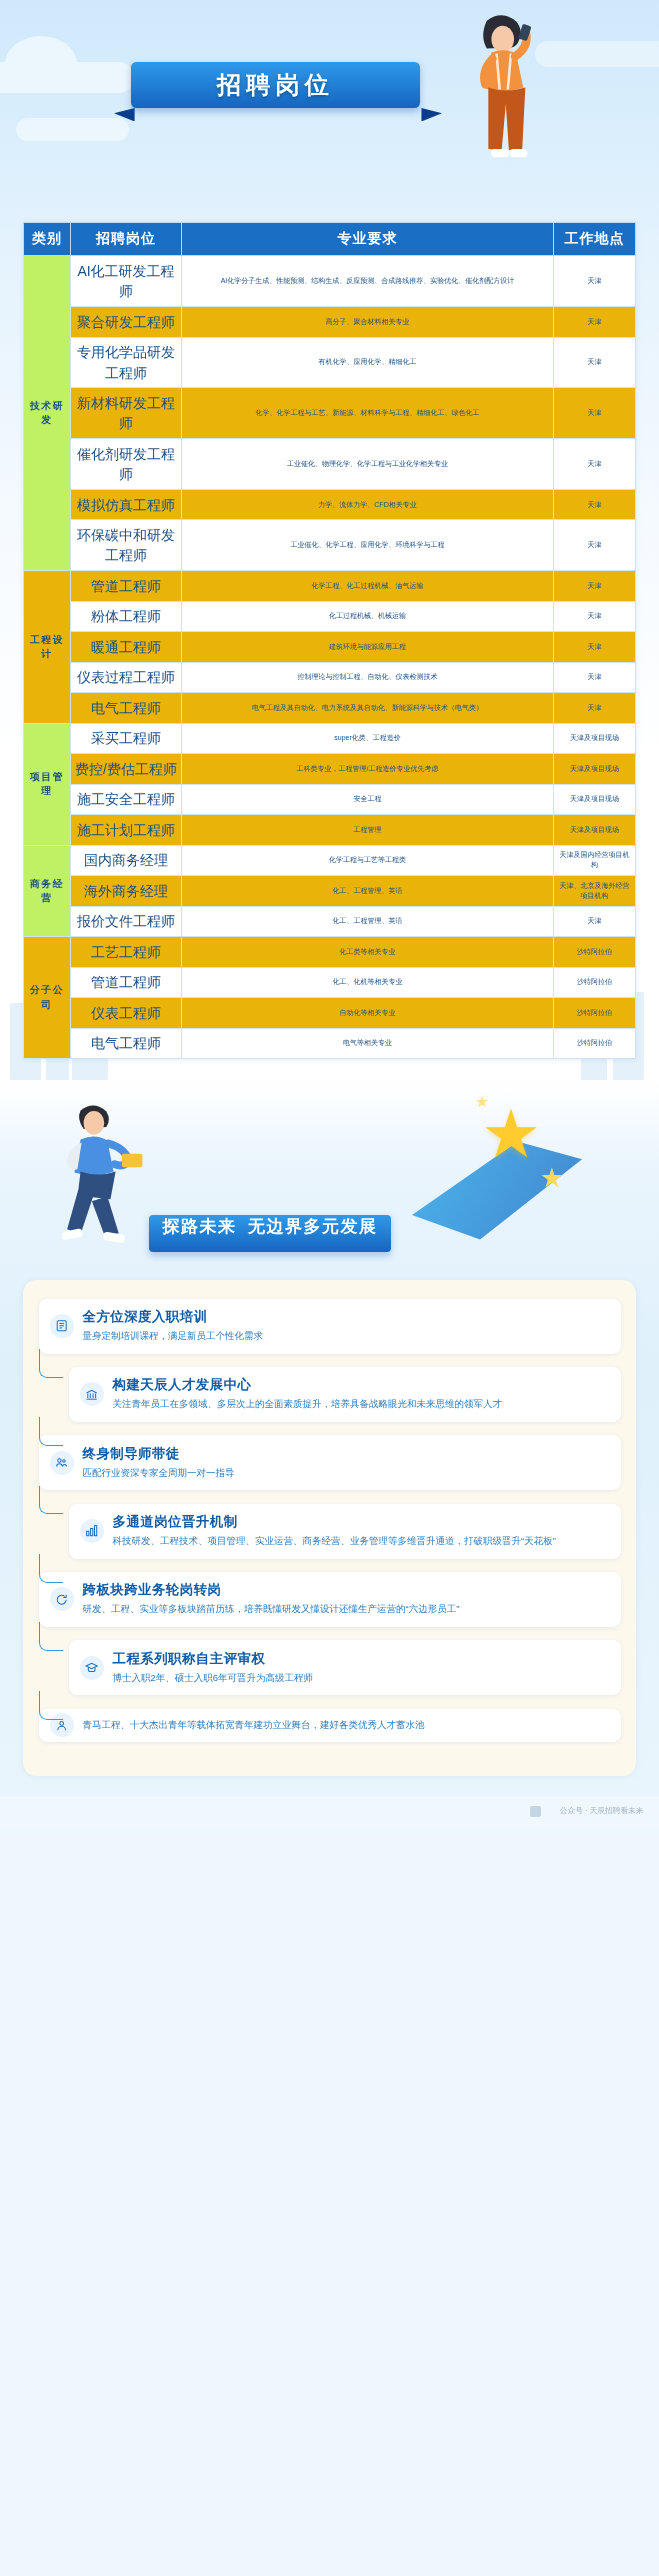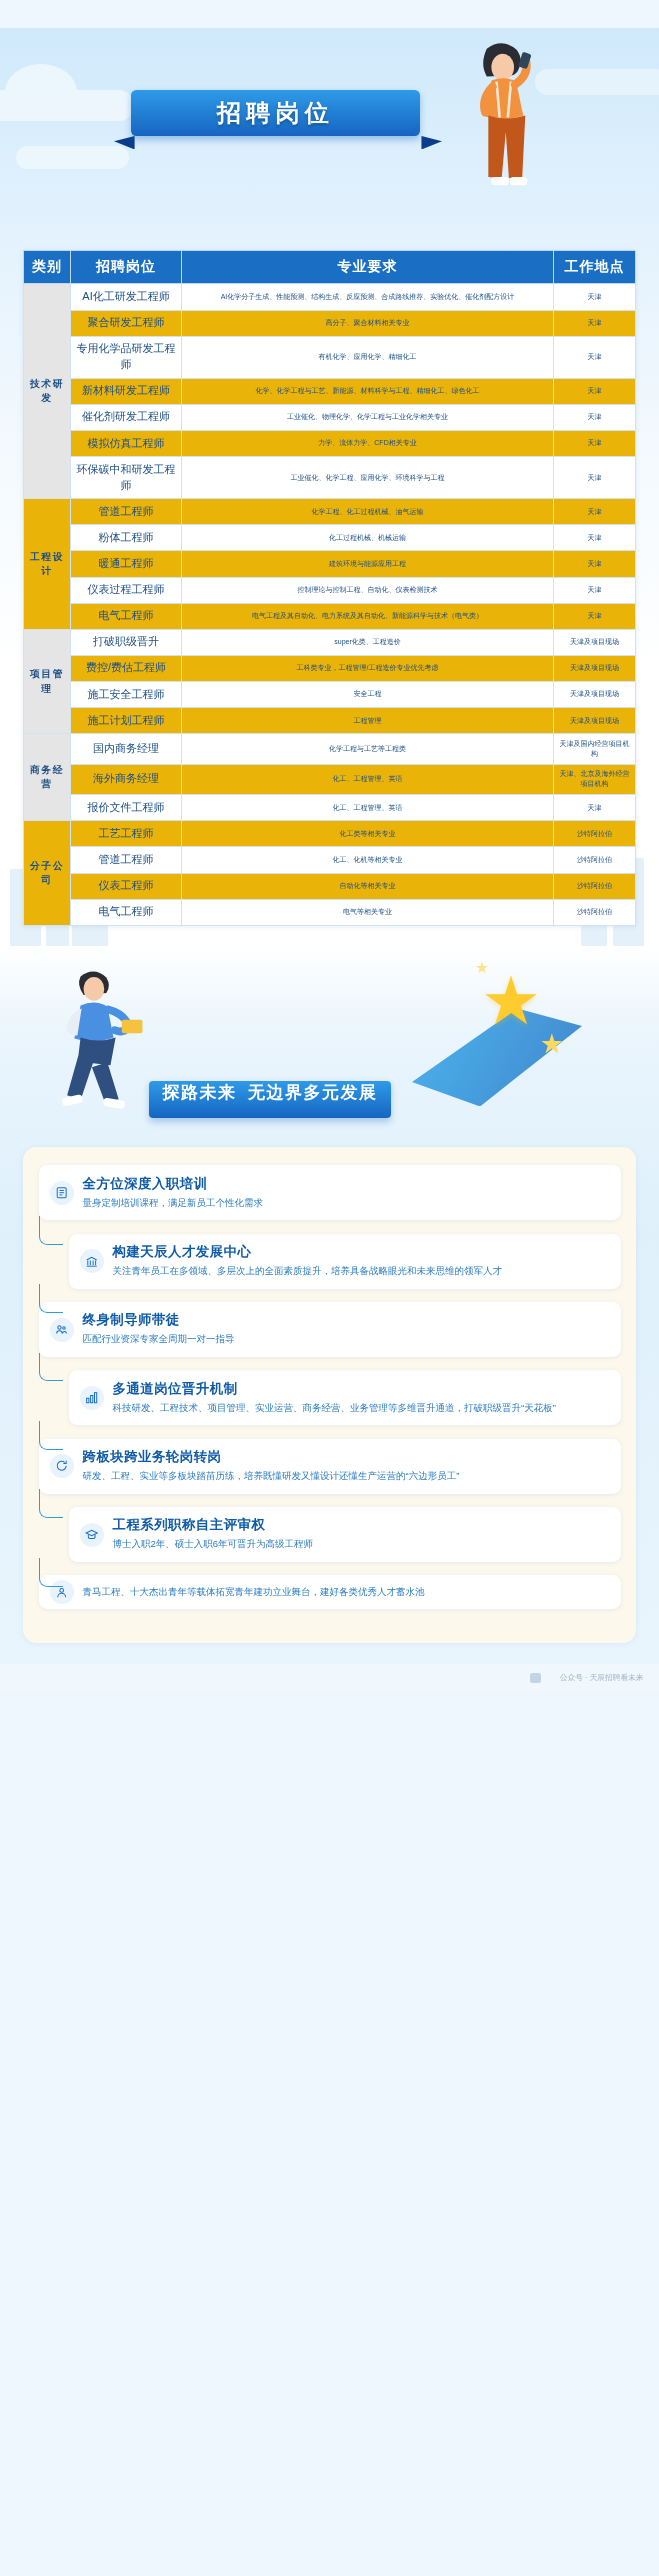--- a/index.html
+++ b/index.html
@@ -9,21 +9,20 @@
     background: #eef7fd;
   }
   .page { width:659px; position:relative; overflow:hidden; }
 
   
   .sec1 {
     position:relative;
     width:659px;
     background: linear-gradient(180deg,#cfe9fb 0%,#e3f2fd 22%,#f3f9fe 45%,#ffffff 70%,#ffffff 100%);
     padding-bottom: 20.6px;
-    margin-top: 28px;
   }
   .sky-deco { position:absolute; inset:0; overflow:hidden; pointer-events:none; }
   .cloud {
     position:absolute; background:#ffffff; opacity:.55; border-radius:31px;
   }
   .c1 { width:155px; height:31px; left:-20.6px; top:62px; }
   .c1:before { content:""; position:absolute; width:72px;height:57px;background:#fff;border-radius:50%; left:26px; top:-26px;}
   .c2 { width:113px; height:23px; left:15.5px; top:118px; opacity:.45;}
   .c3 { width:134px; height:26px; right:-10.3px; top:41px; opacity:.4;}
   .bld {
@@ -68,24 +67,24 @@
   }
   table.jobs th {
     background:#1a6fc4; color:#fff; font-size:14px; font-weight:bold;
     padding:7.2px 2.1px; border:0.5px solid #bcd9f1; letter-spacing:1px;
   }
   table.jobs td {
     border:0.5px solid #cfe3f5; padding:4.6px 3.1px; text-align:center; color:#1c4f86;
     line-height:1.45;
   }
   td.cat {
-    width:47px; font-size:9.8px; font-weight:bold; color:#1a5fa8; background:#e5e5e5;
+    width:47px; font-size:9.8px; font-weight:bold; color:#1a5fa8; background:#bef264;
     letter-spacing:1.5px;
   }
-  td.post { width:111px; font-size:11px; color:#14538f; }
+  td.post { width:111px; font-size:14px; color:#14538f; }
   td.major { font-size:7px; color:#2f6ea8; }
   td.loc  { width:82px; font-size:7px; color:#2f6ea8; }
   tr.alt td { background:#eab308; }
 
   
   .sec2 {
     position:relative; width:659px;
     background: linear-gradient(180deg,#ffffff 0%,#eaf5fd 12%,#dff0fb 40%,#e9f5fd 100%);
     padding-bottom:20.6px;
   }
@@ -275,21 +274,21 @@
               <td class="major">控制理论与控制工程、自动化、仪表检测技术</td>
               <td class="loc">天津</td>
             </tr>
             <tr class="alt">
               <td class="post">电气工程师</td>
               <td class="major">电气工程及其自动化、电力系统及其自动化、新能源科学与技术（电气类）</td>
               <td class="loc">天津</td>
             </tr>
             <tr>
               <td class="cat" rowspan="4">项目管理</td>
-              <td class="post">打破职级晋升</td>
+              <td class="post">采买工程师</td>
               <td class="major">super化类、工程造价</td>
               <td class="loc">天津及项目现场</td>
             </tr>
             <tr class="alt">
               <td class="post">费控/费估工程师</td>
               <td class="major">工科类专业，工程管理/工程造价专业优先考虑</td>
               <td class="loc">天津及项目现场</td>
             </tr>
             <tr>
               <td class="post">施工安全工程师</td>

